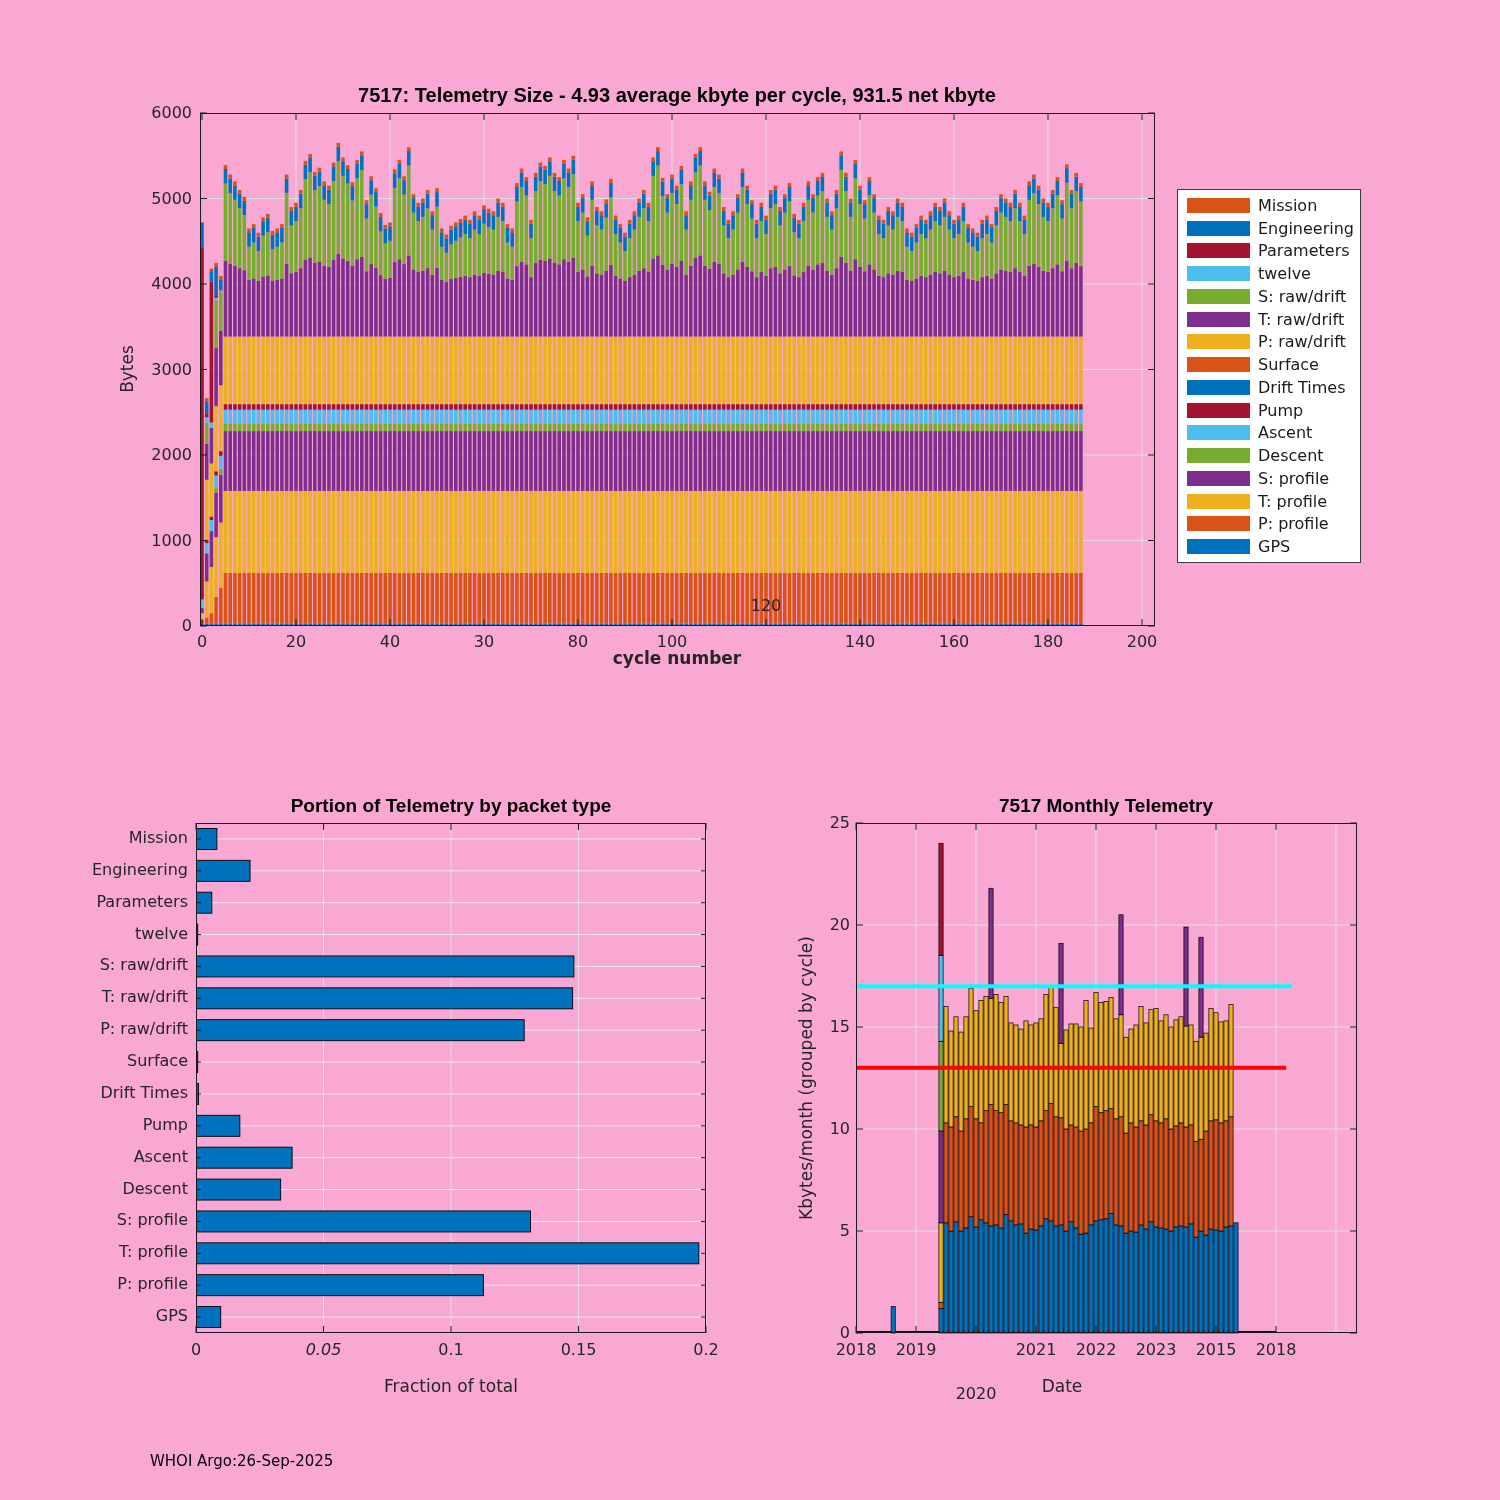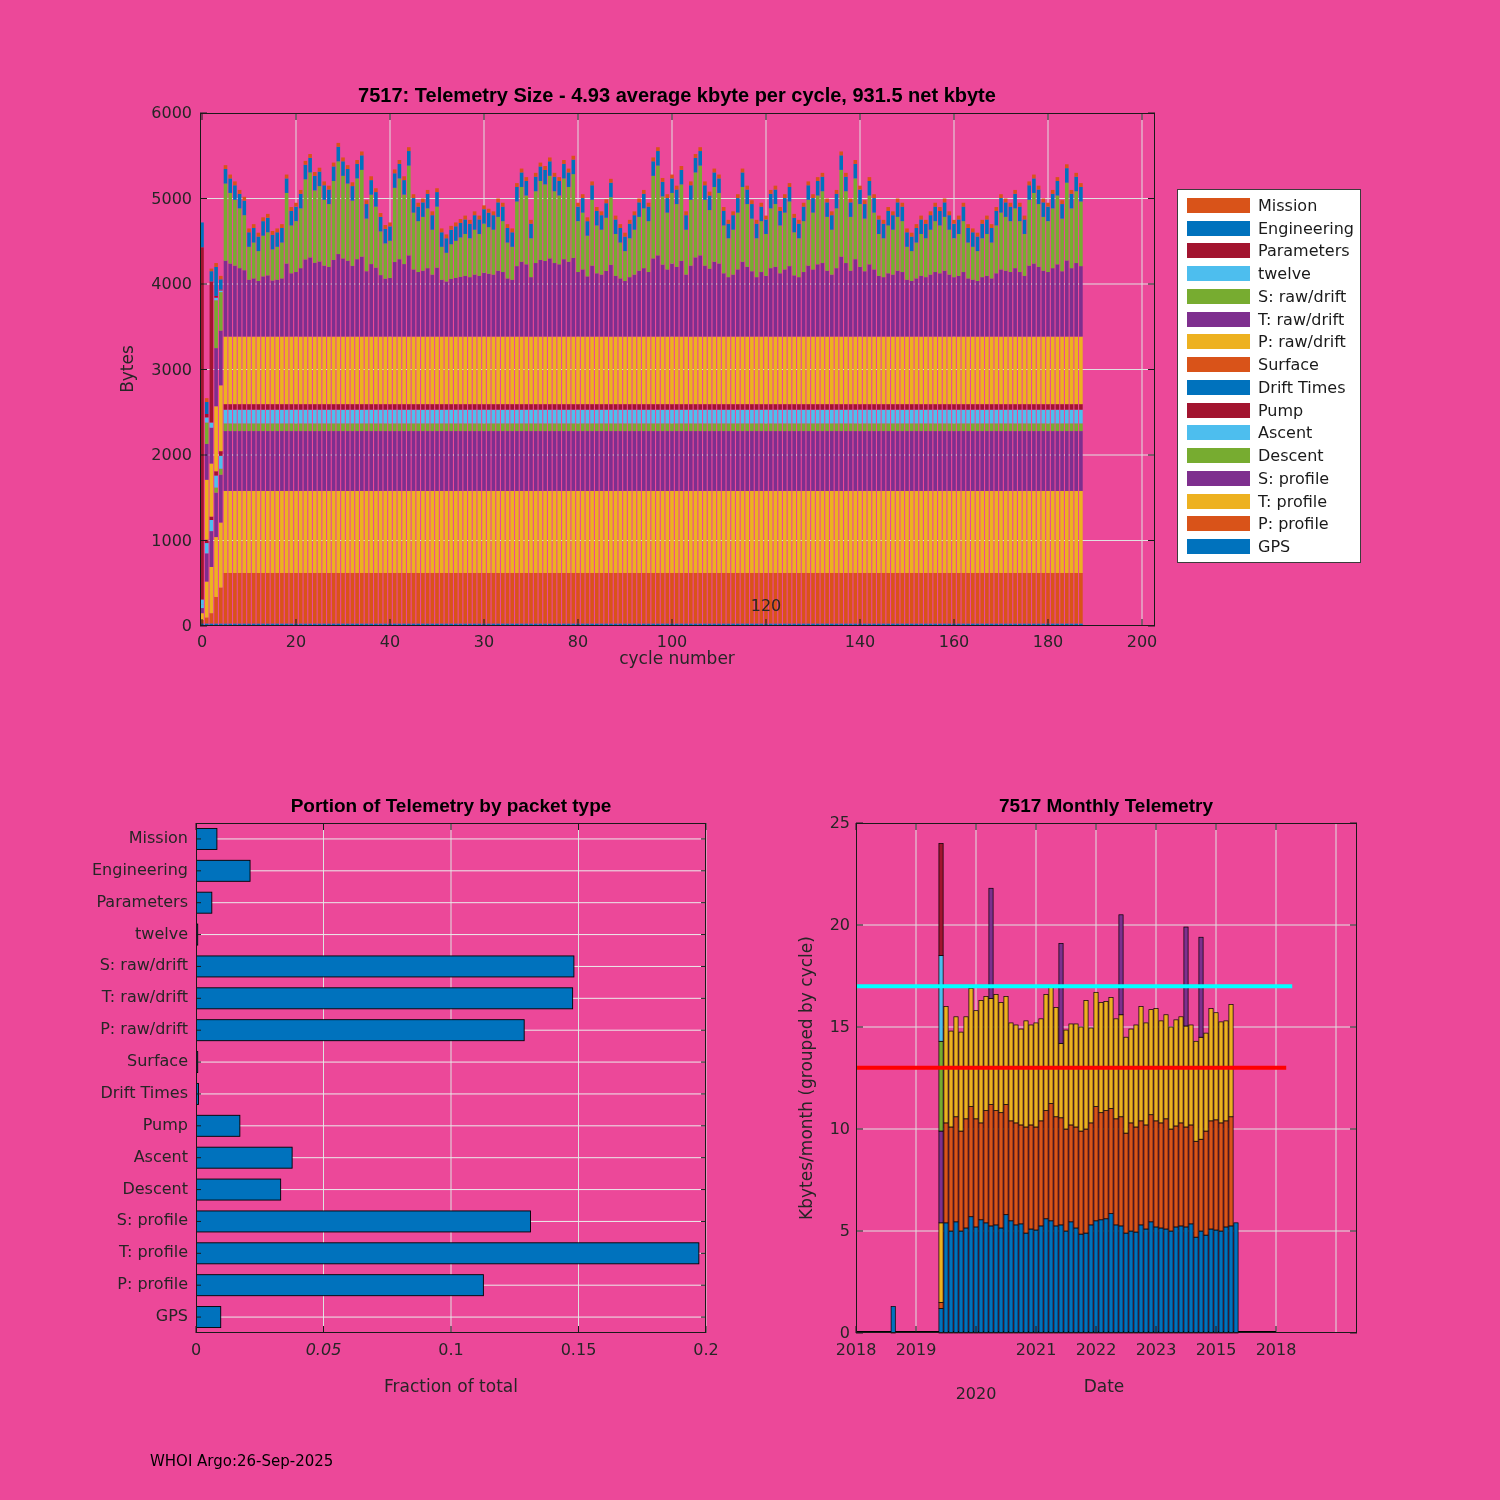--- a/index.html
+++ b/index.html
@@ -1,16 +1,16 @@
 <!DOCTYPE html>
 <html><head>
 <meta charset="utf-8">
 <style>
   html,body{margin:0;padding:0;background:#fff;}
-  .canvas{position:relative;width:1500px;height:1500px;background:#ec4899;overflow:hidden;
+  .canvas{position:relative;width:1500px;height:1500px;background:#f9a8d4;overflow:hidden;
           font-family:"DejaVu Sans","Liberation Sans",sans-serif;color:#262626;}
   .chart-title{position:absolute;transform:translateX(-50%);white-space:nowrap;
                font-family:"Liberation Sans",sans-serif;font-weight:bold;font-size:20px;color:#000;}
   .chart-title.small{font-size:19px;}
   .axis-label{position:absolute;transform:translateX(-50%);white-space:nowrap;
               font-size:17px;color:#262626;}
   .axis-label.rot{transform:translate(-50%,-50%) rotate(-90deg);}
   .tick-label{position:absolute;font-size:16px;color:#262626;line-height:20px;}
   .tick-label.right{text-align:right;}
   .tick-label.center{text-align:center;}
@@ -23,21 +23,21 @@
   .footer{position:absolute;left:150px;top:1452px;font-size:15px;color:#000;}
   svg{position:absolute;overflow:visible;}
 </style>
 </head>
 <body>
 
 <div class="canvas">
 
   <div class="chart-title" style="left:677px;top:84px;">7517: Telemetry Size - 4.93 average kbyte per cycle,  931.5 net kbyte</div>
   <div class="axis-label rot" style="left:127px;top:369px;">Bytes</div>
-  <div class="axis-label" style="left:677px;top:648px;">cycle number</div>
+  <div class="axis-label" style="left:677px;top:648px;font-weight:bold;">cycle number</div>
   <svg id="svg-top" style="left:200px;top:113px;" width="957" height="514">
       <line x1="0" y1="427.5" x2="955" y2="427.5" stroke="#E0E0E0" stroke-width="1"></line>
       <line x1="0" y1="342" x2="955" y2="342" stroke="#E0E0E0" stroke-width="1"></line>
       <line x1="0" y1="256.5" x2="955" y2="256.5" stroke="#E0E0E0" stroke-width="1"></line>
       <line x1="0" y1="171" x2="955" y2="171" stroke="#E0E0E0" stroke-width="1"></line>
       <line x1="0" y1="85.49999999999994" x2="955" y2="85.49999999999994" stroke="#E0E0E0" stroke-width="1"></line>
       <line x1="96" y1="0" x2="96" y2="513" stroke="#E0E0E0" stroke-width="1"></line>
       <line x1="190" y1="0" x2="190" y2="513" stroke="#E0E0E0" stroke-width="1"></line>
       <line x1="284" y1="0" x2="284" y2="513" stroke="#E0E0E0" stroke-width="1"></line>
       <line x1="378" y1="0" x2="378" y2="513" stroke="#E0E0E0" stroke-width="1"></line>
@@ -2489,21 +2489,21 @@
       <line x1="0" y1="430.3125" x2="5" y2="430.3125" stroke="#1a1a1a" stroke-width="1"></line>
       <line x1="505" y1="430.3125" x2="510" y2="430.3125" stroke="#1a1a1a" stroke-width="1"></line>
       <line x1="0" y1="462.1875" x2="5" y2="462.1875" stroke="#1a1a1a" stroke-width="1"></line>
       <line x1="505" y1="462.1875" x2="510" y2="462.1875" stroke="#1a1a1a" stroke-width="1"></line>
       <line x1="0" y1="494.0625" x2="5" y2="494.0625" stroke="#1a1a1a" stroke-width="1"></line>
       <line x1="505" y1="494.0625" x2="510" y2="494.0625" stroke="#1a1a1a" stroke-width="1"></line>
     </svg>
 
   <div class="chart-title small" style="left:1106px;top:795px;">7517 Monthly Telemetry</div>
   <div class="axis-label rot" style="left:806px;top:1078px;">Kbytes/month (grouped by cycle)</div>
-  <div class="axis-label" style="left:1104px;top:1376px;">Date</div>
+  <div class="axis-label" style="left:1062px;top:1376px;">Date</div>
   <svg id="svg-monthly" style="left:856px;top:823px;" width="502" height="511">
       <line x1="0" y1="408" x2="501" y2="408" stroke="#E0E0E0" stroke-width="1"></line>
       <line x1="0" y1="306" x2="501" y2="306" stroke="#E0E0E0" stroke-width="1"></line>
       <line x1="0" y1="204" x2="501" y2="204" stroke="#E0E0E0" stroke-width="1"></line>
       <line x1="0" y1="102" x2="501" y2="102" stroke="#E0E0E0" stroke-width="1"></line>
       <line x1="60" y1="0" x2="60" y2="510" stroke="#E0E0E0" stroke-width="1"></line>
       <line x1="120" y1="0" x2="120" y2="510" stroke="#E0E0E0" stroke-width="1"></line>
       <line x1="180" y1="0" x2="180" y2="510" stroke="#E0E0E0" stroke-width="1"></line>
       <line x1="240" y1="0" x2="240" y2="510" stroke="#E0E0E0" stroke-width="1"></line>
       <line x1="300" y1="0" x2="300" y2="510" stroke="#E0E0E0" stroke-width="1"></line>

